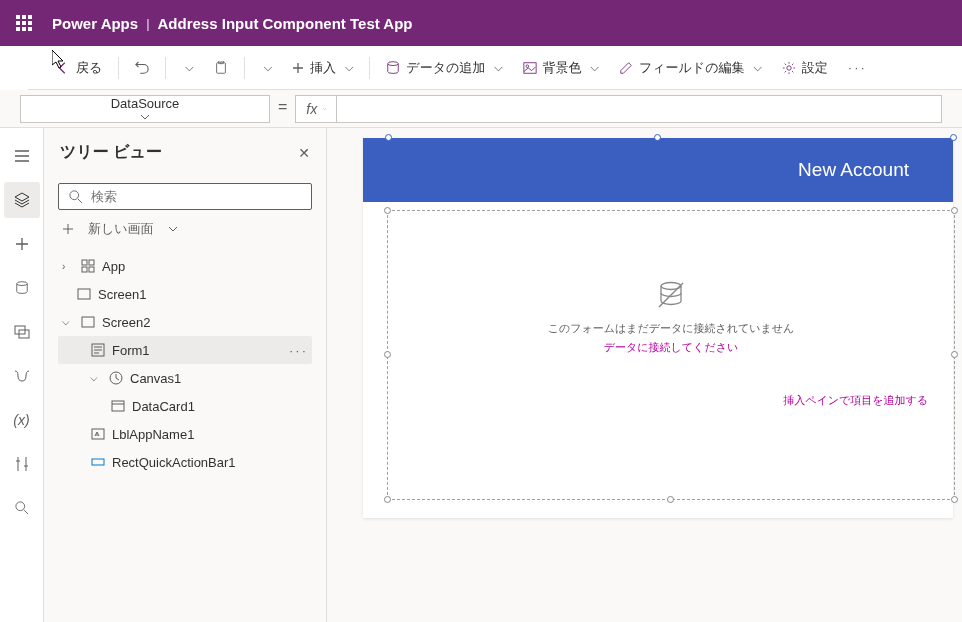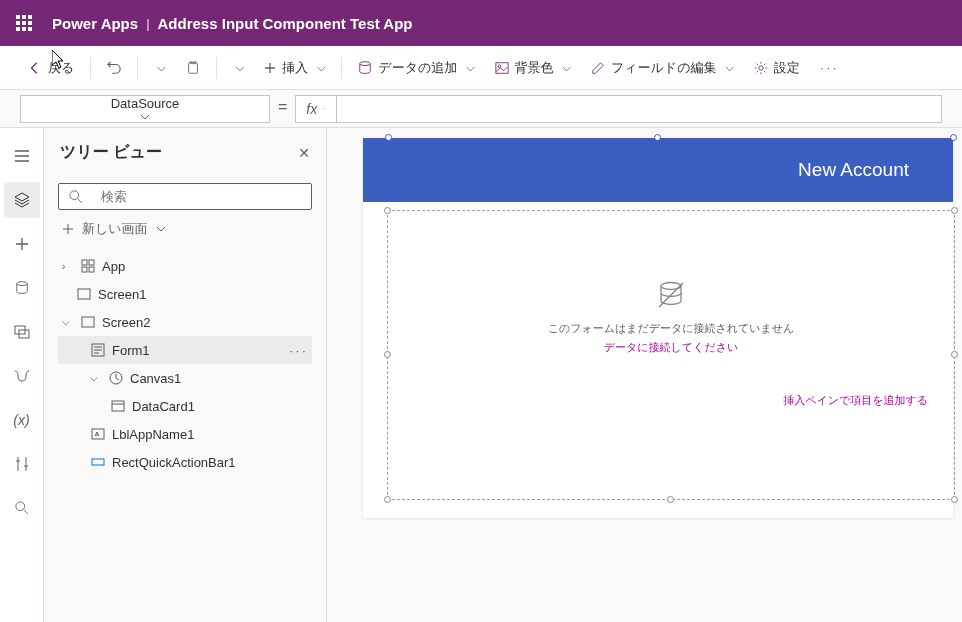--- a/index.html
+++ b/index.html
@@ -4,21 +4,21 @@
 <style>
 * { box-sizing: border-box; margin: 0; padding: 0; }
 body { font-family: "Segoe UI", "Meiryo", sans-serif; font-size: 13px; color: #323130; background: #fff; width: 962px; height: 622px; overflow: hidden; }
 .header { background: #742774; height: 46px; display: flex; align-items: center; padding: 0 8px; color: #fff; }
 .waffle { width: 32px; height: 32px; display: flex; align-items: center; justify-content: center; margin-right: 12px; }
 .waffle-grid { display: grid; grid-template-columns: repeat(3,4px); grid-template-rows: repeat(3,4px); gap: 2px; }
 .waffle-grid span { background: #fff; width: 4px; height: 4px; }
 .header-title { font-size: 15px; font-weight: 600; }
 .header-sep { margin: 0 8px; opacity: 0.85; font-weight: 400; }
 .header-app { font-size: 15px; font-weight: 600; }
-.toolbar { height: 44px; border-bottom: 1px solid #e1dfdd; display: flex; align-items: center; padding: 0 20px; gap: 4px; }
+.toolbar { height: 44px; border-bottom: 1px solid #e1dfdd; display: flex; align-items: center; padding: 0 20px; gap: 4px; margin-left: 28px; }
 .tb-btn { display: flex; align-items: center; gap: 6px; padding: 4px 8px; border-radius: 3px; cursor: pointer; color: #323130; }
 .tb-btn svg, .tb-btn .icon { color: #605e5c; }
 .tb-divider { width: 1px; height: 22px; background: #e1dfdd; margin: 0 4px; }
 .chev::after { content: "⌵"; font-size: 11px; color: #605e5c; margin-left: 3px; }
 .formula-bar { height: 38px; border-bottom: 1px solid #e1dfdd; background: #faf9f8; display: flex; align-items: center; padding: 0 20px; gap: 8px; }
 .prop-select { background: #fff; border: 1px solid #c8c6c4; height: 28px; width: 250px; padding: 0 10px; display: flex; align-items: center; justify-content: space-between; font-size: 13px; flex-direction: column; }
 .eq-sign { font-size: 16px; color: #605e5c; padding-bottom: 4px; }
 .fx-box { background: #fff; border: 1px solid #c8c6c4; height: 28px; display: flex; align-items: center; padding: 0 10px; gap: 6px; width: 42px; }
 .fx-box .fx { font-style: italic; font-size: 14px; color: #605e5c; }
 .formula-input { flex: 1; background: #fff; border: 1px solid #c8c6c4; border-left: none; height: 28px; margin-left: -8px; }
@@ -27,23 +27,23 @@
 .rail-btn { width: 36px; height: 36px; display: flex; align-items: center; justify-content: center; border-radius: 3px; cursor: pointer; color: #605e5c; }
 .rail-btn.active { background: #edebe9; color: #323130; }
 .tree-panel { width: 283px; border-right: 1px solid #e1dfdd; background: #faf9f8; display: flex; flex-direction: column; }
 .tree-header { display: flex; align-items: center; justify-content: space-between; padding: 14px 16px 8px 16px; }
 .tree-title { font-size: 16px; font-weight: 600; }
 .tree-close { cursor: pointer; color: #605e5c; font-size: 14px; }
 .tree-tabs { display: flex; gap: 18px; padding: 0 16px; border-bottom: 1px solid #e1dfdd; }
 .tree-tab { padding: 6px 0; cursor: pointer; color: #605e5c; font-size: 13px; }
 .tree-tab.active { color: #323130; border-bottom: 3px solid #742774; font-weight: 600; margin-bottom: -1px; }
 .tree-body { padding: 12px 14px; }
-.search-box { display: flex; align-items: center; gap: 18px; border: 1px solid #605e5c; background: #fff; padding: 5px 10px; border-radius: 2px; }
+.search-box { display: flex; align-items: center; gap: 8px; border: 1px solid #605e5c; background: #fff; padding: 5px 10px; border-radius: 2px; }
 .search-box input { border: none; outline: none; flex: 1; font-size: 13px; background: transparent; }
-.new-screen { display: flex; align-items: center; gap: 8px; padding: 10px 4px; color: #605e5c; cursor: pointer; font-size: 13px; }
+.new-screen { display: flex; align-items: center; gap: 14px; padding: 10px 4px; color: #605e5c; cursor: pointer; font-size: 13px; }
 .tree-list { margin-top: 4px; }
 .tree-item { display: flex; align-items: center; gap: 6px; padding: 6px 4px; cursor: pointer; font-size: 13px; color: #323130; border-radius: 2px; }
 .tree-item.selected { background: #edebe9; }
 .tree-item .dots { margin-left: auto; color: #605e5c; letter-spacing: 2px; }
 .indent-1 { padding-left: 18px; }
 .indent-2 { padding-left: 32px; }
 .indent-3 { padding-left: 52px; }
 .tree-chevron { width: 12px; display: inline-block; color: #605e5c; font-size: 10px; }
 .tree-icon { width: 16px; height: 16px; display: inline-flex; align-items: center; justify-content: center; color: #605e5c; }
 .canvas-area { flex: 1; background: #faf9f8; padding: 10px 8px 10px 36px; position: relative; }

